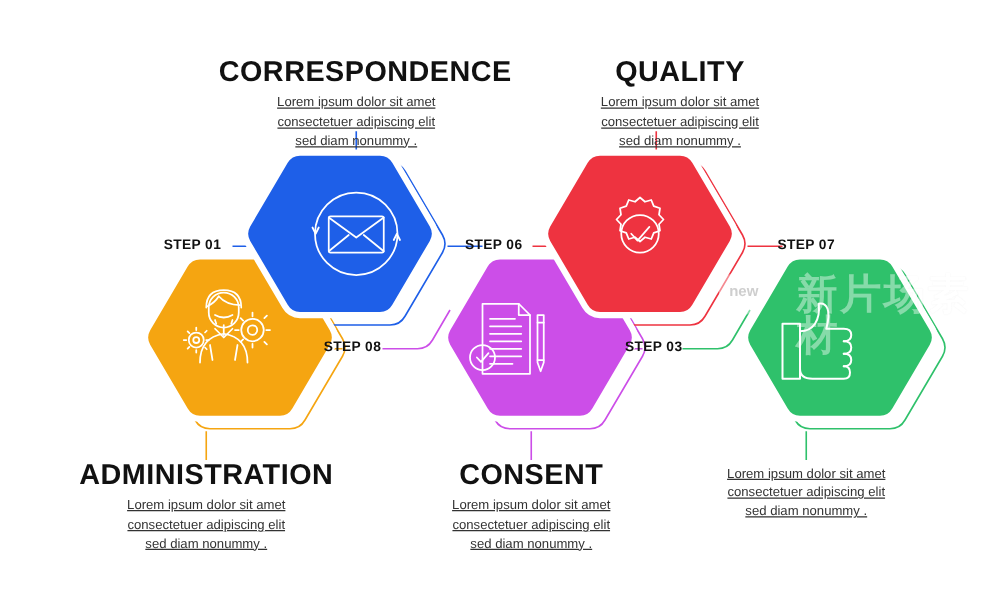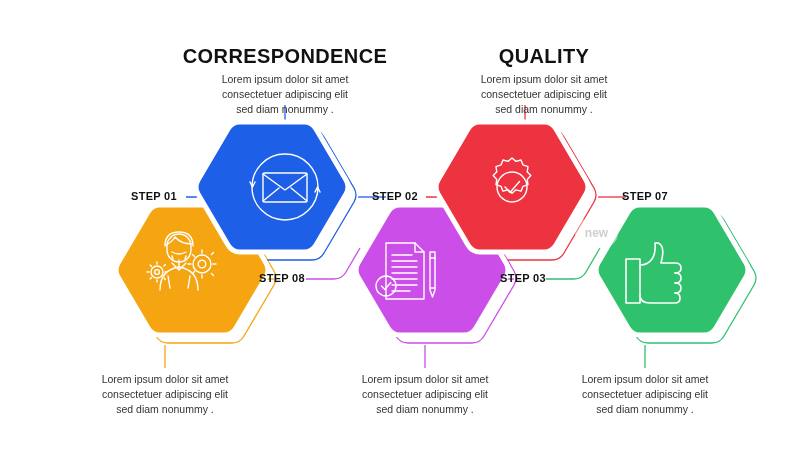--- a/index.html
+++ b/index.html
@@ -11,26 +11,26 @@
     position:relative;
   }
   #stage{position:absolute;inset:0;}
 
   
   svg#art{position:absolute;left:0;top:0;width:800px;height:475px;}
 
   
   .txtblock{position:absolute;text-align:center;}
   .txtblock .title{
-    font-size:20px;font-weight:700;color:#111111;
+    font-size:23px;font-weight:700;color:#111111;
     letter-spacing:.4px;line-height:1.1;white-space:nowrap;
   }
   .txtblock .body{
     margin-top:5px;
-    font-size:10.5px;color:#333333;line-height:1.45;
+    font-size:10.5px;color:#333333;line-height:1.45;text-decoration:underline;
   }
 
   .steplabel{
     position:absolute;
     font-size:11px;font-weight:700;color:#111111;
     letter-spacing:.3px;white-space:nowrap;
   }
 
   
   .wm{
@@ -175,21 +175,21 @@
         <path d="M640 265 q8 0 12 -6 q4 -6 3 -16 q5 -1 7 4 q2 5 -1 16 h14 q6 0 6 5 q0 5 -6 5"></path>
         <path d="M675 273 q6 0 6 5 q0 5 -6 5"></path>
         <path d="M675 283 q6 0 6 5 q0 5 -6 5"></path>
         <path d="M675 293 q5 0 5 5 q0 5 -5 5 h-25 q-10 0 -10 -8"></path>
       </g>
     </g>
   </svg>
 
   <div class="steplabel" style="left:131px;top:190px;">STEP 01</div>
   <div class="steplabel" style="left:259px;top:272px;">STEP 08</div>
-  <div class="steplabel" style="left:372px;top:190px;">STEP 02</div>
+  <div class="steplabel" style="left:372px;top:190px;">STEP 06</div>
   <div class="steplabel" style="left:500px;top:272px;">STEP 03</div>
   <div class="steplabel" style="left:622px;top:190px;">STEP 07</div>
 
   <div class="txtblock" style="left:175px;top:45px;width:220px;">
     <div class="title">CORRESPONDENCE</div>
     <div class="body">
       <div>Lorem ipsum dolor sit amet</div>
       <div>consectetuer adipiscing elit</div>
       <div>sed diam nonummy .</div>
     </div>
@@ -198,40 +198,43 @@
   <div class="txtblock" style="left:444px;top:45px;width:200px;">
     <div class="title">QUALITY</div>
     <div class="body">
       <div>Lorem ipsum dolor sit amet</div>
       <div>consectetuer adipiscing elit</div>
       <div>sed diam nonummy .</div>
     </div>
   </div>
 
   <div class="txtblock" style="left:55px;top:367px;width:220px;">
+    <div class="title">ADMINISTRATION</div>
     <div class="body">
       <div>Lorem ipsum dolor sit amet</div>
       <div>consectetuer adipiscing elit</div>
       <div>sed diam nonummy .</div>
     </div>
   </div>
 
   <div class="txtblock" style="left:325px;top:367px;width:200px;">
+    <div class="title">CONSENT</div>
     <div class="body">
       <div>Lorem ipsum dolor sit amet</div>
       <div>consectetuer adipiscing elit</div>
       <div>sed diam nonummy .</div>
     </div>
   </div>
 
   <div class="txtblock" style="left:545px;top:367px;width:200px;">
     <div class="body">
       <div>Lorem ipsum dolor sit amet</div>
       <div>consectetuer adipiscing elit</div>
       <div>sed diam nonummy .</div>
     </div>
   </div>
 
   <div class="wm">
     <div class="bubble">new</div>
+    <div class="cn">新片场素材</div>
   </div>
 
 </div>
 
 </body></html>

